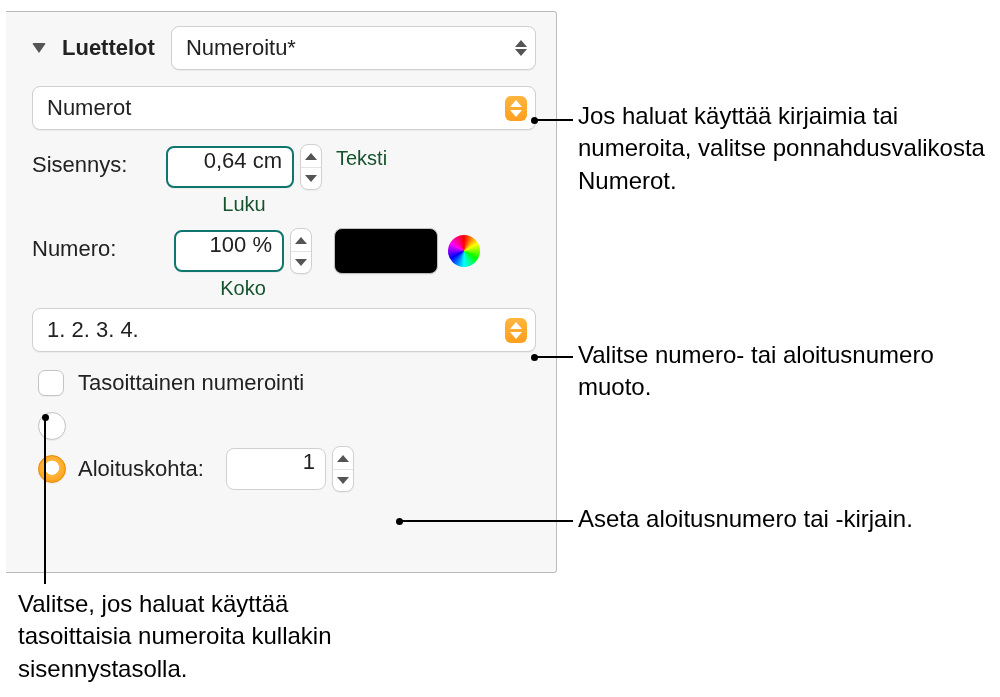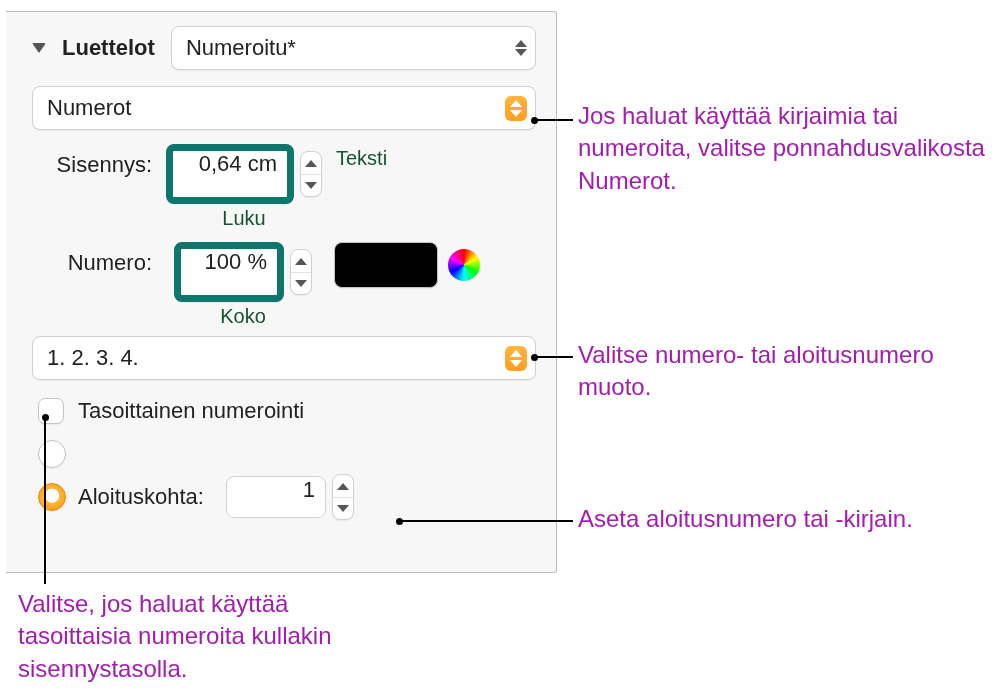--- a/index.html
+++ b/index.html
@@ -87,29 +87,29 @@
       border-left: 6px solid transparent;
       border-right: 6px solid transparent;
       border-top: 7px solid #fff;
     }
     .indent-row {
       display: flex;
       align-items: flex-start;
       gap: 14px;
       margin: 14px 0 4px;
     }
-    .form-label { min-width: 120px; text-align: right; padding-top: 8px; }
+    .form-label { min-width: 120px; padding-top: 8px; }
     .stepper-group { display: flex; flex-direction: column; align-items: center; }
     .stepper {
       display: flex; align-items: center; gap: 6px;
     }
     .stepper-input {
-      width: 128px; height: 60px;
+      width: 128px; height: 42px;
       background: #fff;
-      border: 7px solid #0f766e;
+      border: 2px solid #0f766e;
       border-radius: 8px;
       text-align: right;
       padding: 0 10px;
       font-size: 22px;
       box-shadow: 0 1px 1px rgba(0,0,0,0.05);
     }
     .stepper-btns {
       display: flex; flex-direction: column;
       border: 1px solid #d0d0d0; border-radius: 8px;
       overflow: hidden; background: #fff;
@@ -155,21 +155,21 @@
     }
     .start-input {
       width: 100px; height: 42px;
       border: 1px solid #d0d0d0; border-radius: 8px;
       background: #fff; text-align: right; padding: 0 10px;
       font-size: 22px;
     }
     .callout {
       position: absolute;
       font-size: 24px;
-      color: #a21caf;
+      color: #000000;
       line-height: 1.35;
     }
     .leader {
       position: absolute;
       background: #000;
       height: 2px;
     }
     .leader::before {
       content: "";
       position: absolute;

